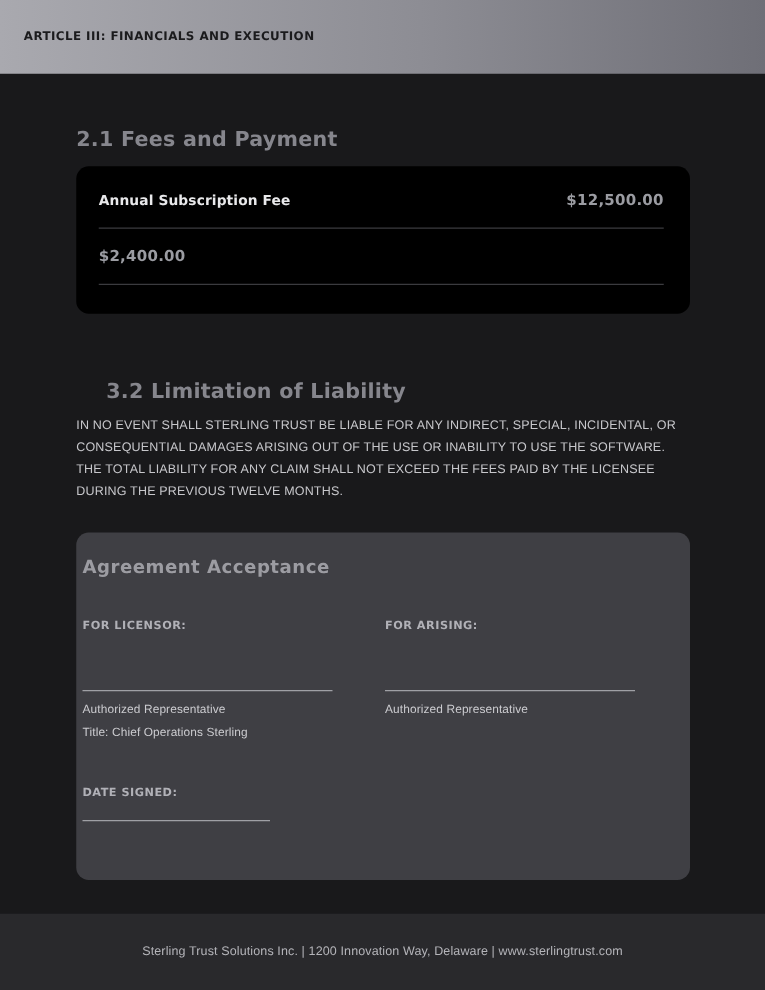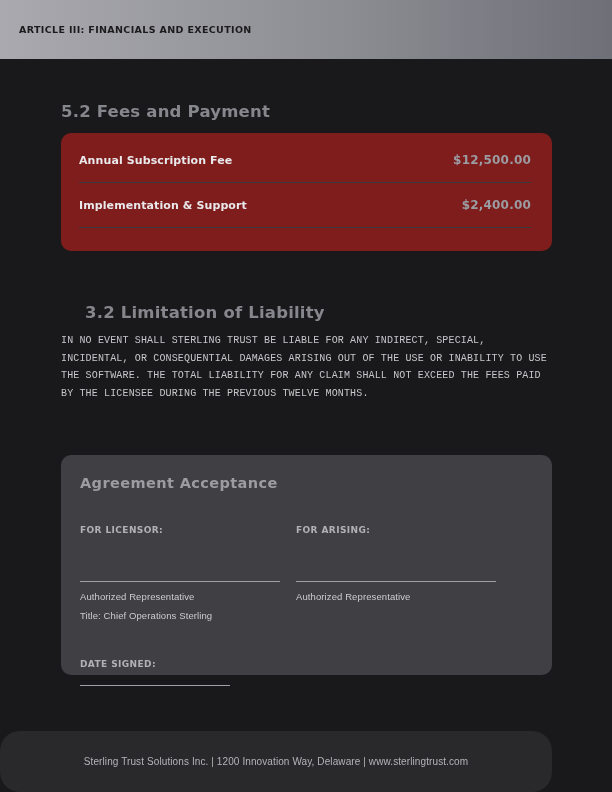--- a/index.html
+++ b/index.html
@@ -32,21 +32,21 @@
     font-weight: bold; font-size: 16.5px; letter-spacing: 0.2px;
     color: #86868d;
   }
   .heading-fees { margin-top: 43px; }
   .heading-liability { margin-top: 52px; margin-left: 24px; }
 
   
   .fees-card {
     margin-top: 12px;
     height: 118px;
-    background: #7f1d1d;
+    background: #000000;
     border-radius: 10px;
     padding: 5px 21px 0 18px;
     overflow: visible;
     position: relative;
     z-index: 1;
   }
   .fee-row {
     height: 44px;
     display: flex; align-items: center; justify-content: space-between;
   }
@@ -62,41 +62,40 @@
   .fee-row.total .fee-label { font-size: 13px; color: #eff0f2; }
   .fee-row.total .fee-amount { font-size: 14px; color: #a3a4aa; }
 
   
   .liability-text {
     margin-top: 10px;
     width: 489px;
     font-size: 10px; line-height: 17.6px;
     color: #c7c7cb; letter-spacing: 0.15px;
     text-transform: uppercase;
-    font-family: Liberation Mono, monospace;
   }
 
   
   .acceptance-card {
-    margin-top: 53px;
-    height: 220px;
+    margin-top: 24px;
+    height: 278px;
     background: #3f3f44;
     border-radius: 10px;
-    padding: 20px 19px 0 19px;
+    padding: 20px 19px 0 5px;
   }
   .acceptance-title {
     font-family: "DejaVu Sans", sans-serif;
     font-weight: bold; font-size: 14.5px; letter-spacing: 0.4px;
     color: #9c9ca2;
   }
   .sig-grid {
     margin-top: 34px;
     display: grid;
     grid-template-columns: 200px 200px;
-    column-gap: 16px;
+    column-gap: 42px;
   }
   .party-label {
     font-family: "DejaVu Sans", sans-serif;
     font-weight: bold; font-size: 9px; letter-spacing: 0.4px;
     color: #b1b1b7;
   }
   .sig-line {
     margin-top: 46px;
     height: 0; border-bottom: 1.5px solid #9fa0a5;
     width: 200px;
@@ -105,49 +104,48 @@
   .sig-title { margin-top: 8px; font-size: 9.5px; color: #ccccd0; letter-spacing: 0.1px; }
   .date-block { margin-top: 38px; }
   .date-line {
     margin-top: 16px;
     width: 150px; height: 0; border-bottom: 1.5px solid #9fa0a5;
   }
 
   
   .footer-bar {
     position: absolute; left: 0; bottom: 0;
-    width: 552px; height: 61px;
+    width: 612px; height: 61px;
     background: #29292c;
-    display: flex; align-items: center; justify-content: center; border-radius: 20px;
+    display: flex; align-items: center; justify-content: center;
   }
   .footer-bar .footer-text {
     font-size: 10px; color: #b4b4b9; letter-spacing: 0.1px;
   }
 </style>
 </head>
 <body>
 
 <div class="page">
 
   <div class="header-bar">
     <span class="title">ARTICLE III: FINANCIALS AND EXECUTION</span>
   </div>
 
   <div class="content">
 
-    <div class="section-heading heading-fees">5.2 Fees and Payment</div>
+    <div class="section-heading heading-fees">2.1 Fees and Payment</div>
 
     <div class="fees-card">
       <div class="fee-row">
         <span class="fee-label">Annual Subscription Fee</span>
         <span class="fee-amount">$12,500.00</span>
       </div>
       <div class="fee-divider"></div>
       <div class="fee-row">
-        <span class="fee-label">Implementation &amp; Support</span>
         <span class="fee-amount">$2,400.00</span>
       </div>
       <div class="fee-divider"></div>
     </div>
 
     <div class="section-heading heading-liability">3.2 Limitation of Liability</div>
     <p class="liability-text">IN NO EVENT SHALL STERLING TRUST BE LIABLE FOR ANY INDIRECT, SPECIAL, INCIDENTAL, OR CONSEQUENTIAL DAMAGES ARISING OUT OF THE USE OR INABILITY TO USE THE SOFTWARE. THE TOTAL LIABILITY FOR ANY CLAIM SHALL NOT EXCEED THE FEES PAID BY THE LICENSEE DURING THE PREVIOUS TWELVE MONTHS.</p>
 
     <div class="acceptance-card">
       <div class="acceptance-title">Agreement Acceptance</div>

